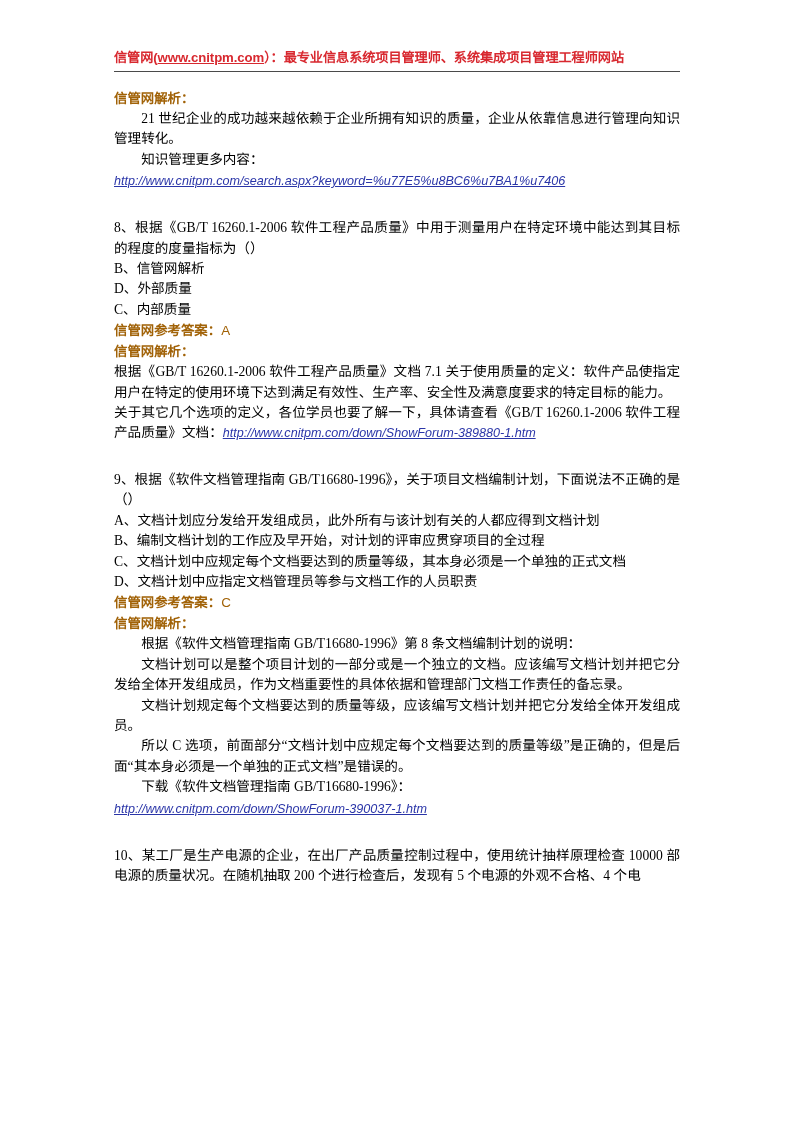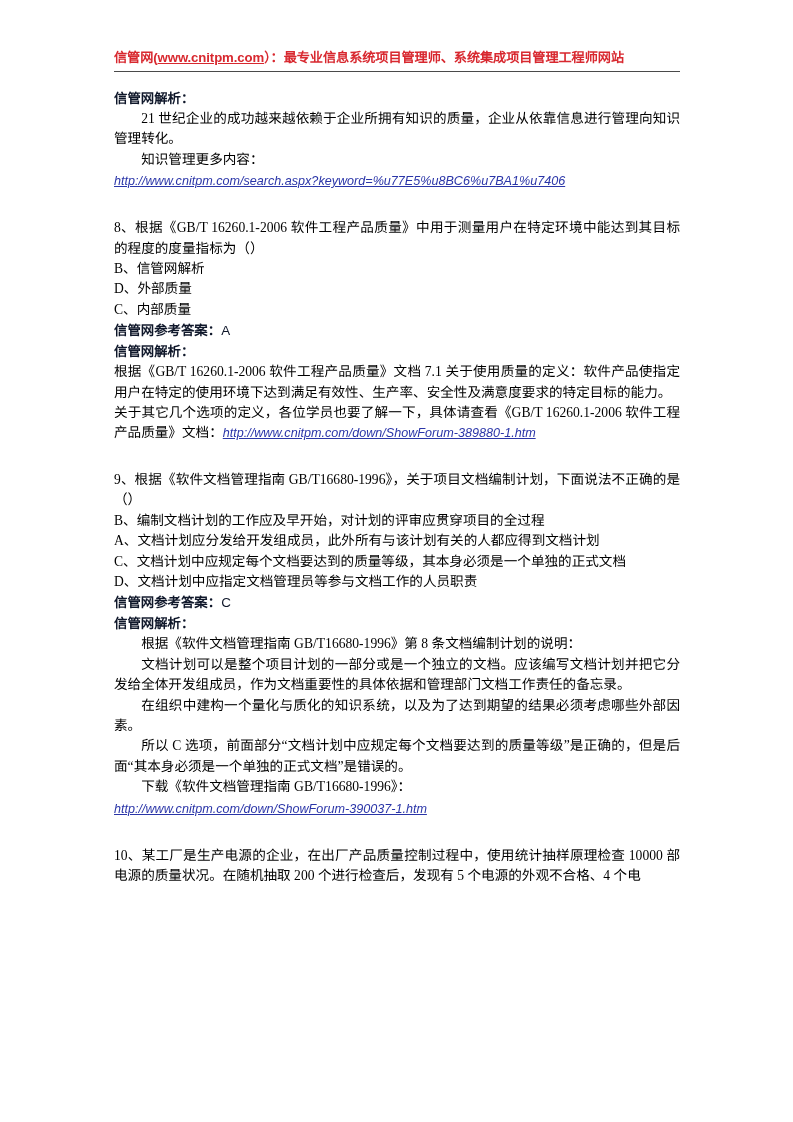--- a/index.html
+++ b/index.html
@@ -52,21 +52,21 @@
     text-justify: inter-ideograph;
   }
   .lead {
     text-indent: 2em;
   }
   .bold-head {
     font-family: "Liberation Sans", "DejaVu Sans", sans-serif;
     font-weight: bold;
     font-size: 13.4px;
     line-height: 21px;
-    color: #0f172a;
+    color: #a16207;
   }
   .ans-val {
     font-family: "Liberation Sans", "DejaVu Sans", sans-serif;
     font-weight: normal;
   }
   .opt {
     margin: 0;
     line-height: 20.4px;
   }
   a.doc-link, .doc-link {
@@ -109,29 +109,29 @@
       <p class="opt">D、外部质量</p>
       <p class="opt">C、内部质量</p>
       <p class="bold-head"><span>信管网参考答案：</span><span class="ans-val">A</span></p>
       <p class="bold-head">信管网解析：</p>
       <p>根据《GB/T 16260.1-2006 软件工程产品质量》文档 7.1 关于使用质量的定义：软件产品使指定用户在特定的使用环境下达到满足有效性、生产率、安全性及满意度要求的特定目标的能力。</p>
       <p><span>关于其它几个选项的定义，各位学员也要了解一下，具体请查看《GB/T 16260.1-2006 软件工程产品质量》文档：</span><span class="doc-link">http://www.cnitpm.com/down/ShowForum-389880-1.htm</span></p>
     </div>
 
     <div class="q-block">
       <p>9、根据《软件文档管理指南 GB/T16680-1996》，关于项目文档编制计划，下面说法不正确的是（）</p>
+      <p class="opt">A、文档计划应分发给开发组成员，此外所有与该计划有关的人都应得到文档计划</p>
       <p class="opt">B、编制文档计划的工作应及早开始，对计划的评审应贯穿项目的全过程</p>
-      <p class="opt">A、文档计划应分发给开发组成员，此外所有与该计划有关的人都应得到文档计划</p>
       <p class="opt">C、文档计划中应规定每个文档要达到的质量等级，其本身必须是一个单独的正式文档</p>
       <p class="opt">D、文档计划中应指定文档管理员等参与文档工作的人员职责</p>
       <p class="bold-head"><span>信管网参考答案：</span><span class="ans-val">C</span></p>
       <p class="bold-head">信管网解析：</p>
       <p class="lead">根据《软件文档管理指南 GB/T16680-1996》第 8 条文档编制计划的说明：</p>
       <p class="lead">文档计划可以是整个项目计划的一部分或是一个独立的文档。应该编写文档计划并把它分发给全体开发组成员，作为文档重要性的具体依据和管理部门文档工作责任的备忘录。</p>
-      <p class="lead">在组织中建构一个量化与质化的知识系统，以及为了达到期望的结果必须考虑哪些外部因素。</p>
+      <p class="lead">文档计划规定每个文档要达到的质量等级，应该编写文档计划并把它分发给全体开发组成员。</p>
       <p class="lead">所以 C 选项，前面部分“文档计划中应规定每个文档要达到的质量等级”是正确的，但是后面“其本身必须是一个单独的正式文档”是错误的。</p>
       <p class="lead">下载《软件文档管理指南 GB/T16680-1996》：</p>
       <p class="link-line">
         <span class="doc-link">http://www.cnitpm.com/down/ShowForum-390037-1.htm</span>
       </p>
     </div>
 
     <div class="q-block">
       <p>10、某工厂是生产电源的企业，在出厂产品质量控制过程中，使用统计抽样原理检查 10000 部电源的质量状况。在随机抽取 200 个进行检查后，发现有 5 个电源的外观不合格、4 个电</p>
     </div>

